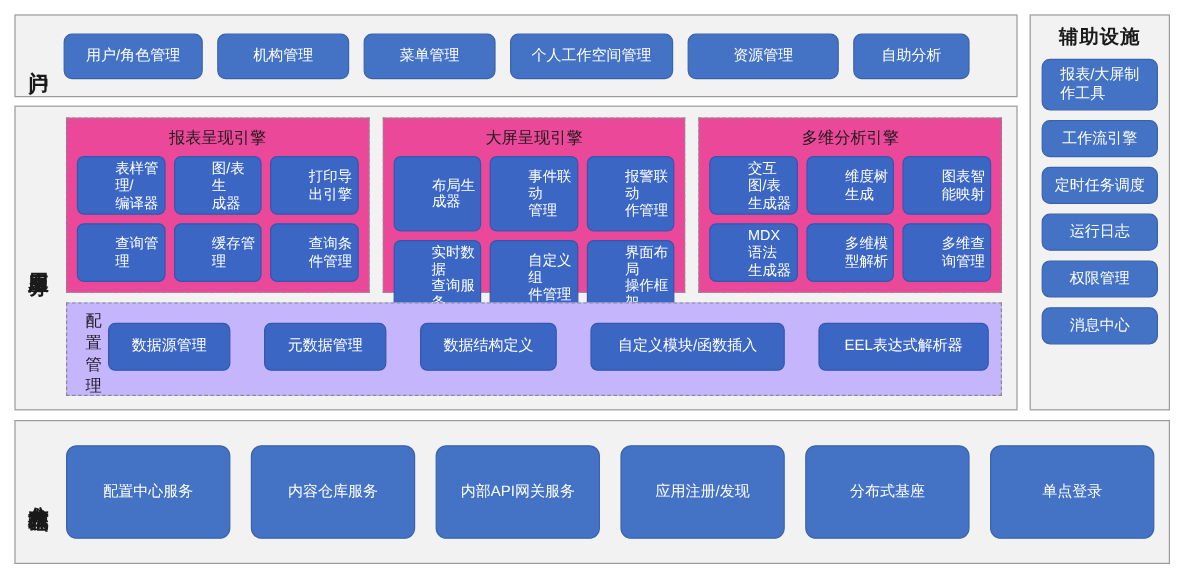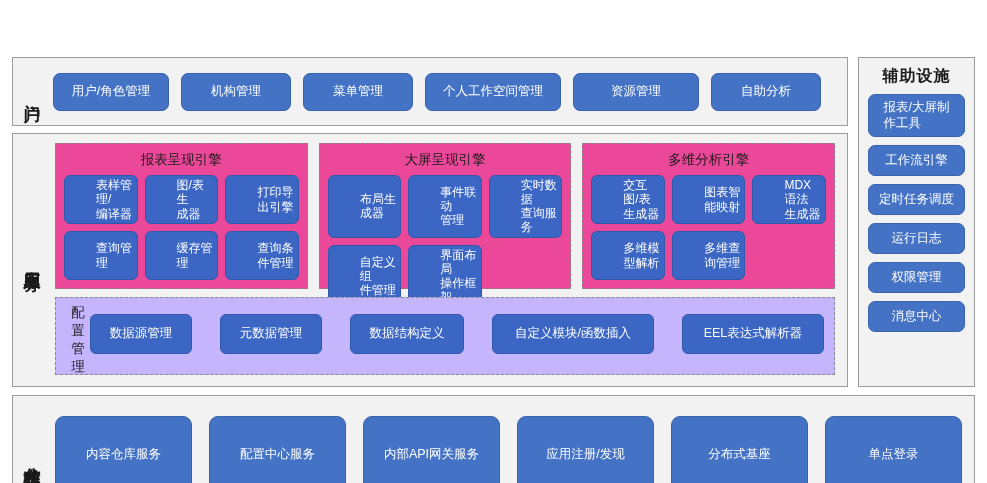--- a/index.html
+++ b/index.html
@@ -22,21 +22,20 @@
   }
 
   
   .section {
     position: absolute;
     background: #f2f2f2;
     border: 1px solid #9c9c9c;
     box-sizing: border-box;
     display: flex;
     align-items: stretch;
-    margin-top: 45px;
   }
   .side-label {
     flex: 0 0 auto;
     width: 38px;
     display: flex;
     align-items: center;
     justify-content: center;
     font-weight: bold;
     font-size: 17px;
     color: #1a1a1a;
@@ -221,21 +220,21 @@
 <div id="canvas">
 
   <div class="section" id="portal">
     <div class="side-label">门户</div>
     <div class="section-body" id="portal-body">
         <div class="btn" style="width: 116px;">用户/角色管理</div>
         <div class="btn" style="width: 110px;">机构管理</div>
         <div class="btn" style="width: 110px;">菜单管理</div>
         <div class="btn" style="width: 136px;">个人工作空间管理</div>
         <div class="btn" style="width: 126px;">资源管理</div>
-        <div class="btn" style="width: 110px;">自助分析</div>
+        <div class="btn" style="width: 97px;">自助分析</div>
       </div>
   </div>
 
   <div class="section" id="aux">
     <div id="aux-title">辅助设施</div>
     <div id="aux-body">
         <div class="btn tall">报表/大屏制
 作工具</div>
         <div class="btn short">工作流引擎</div>
         <div class="btn short">定时任务调度</div>
@@ -264,33 +263,37 @@
 件管理</div>
             </div>
           </div>
           <div class="panel">
             <div class="panel-title">大屏呈现引擎</div>
             <div class="panel-grid">
               <div class="btn deep">布局生
 成器</div>
               <div class="btn deep">事件联动
 管理</div>
+              <div class="btn deep">报警联动
+作管理</div>
               <div class="btn deep">实时数据
 查询服务</div>
               <div class="btn deep">自定义组
 件管理</div>
               <div class="btn deep">界面布局
 操作框架</div>
             </div>
           </div>
           <div class="panel">
             <div class="panel-title">多维分析引擎</div>
             <div class="panel-grid">
               <div class="btn deep">交互图/表
 生成器</div>
+              <div class="btn deep">维度树
+生成</div>
               <div class="btn deep">图表智
 能映射</div>
               <div class="btn deep">MDX语法
 生成器</div>
               <div class="btn deep">多维模
 型解析</div>
               <div class="btn deep">多维查
 询管理</div>
             </div>
           </div>
@@ -304,22 +307,22 @@
             <div class="btn deep" style="width: 162px;">自定义模块/函数插入</div>
             <div class="btn deep" style="width: 142px;">EEL表达式解析器</div>
           </div>
       </div>
     </div>
   </div>
 
   <div class="section" id="distbase">
     <div class="side-label">分布式基础</div>
     <div class="section-body" id="distbase-body">
+        <div class="btn">配置中心服务</div>
         <div class="btn">内容仓库服务</div>
-        <div class="btn">配置中心服务</div>
         <div class="btn">内部API网关服务</div>
         <div class="btn">应用注册/发现</div>
         <div class="btn">分布式基座</div>
         <div class="btn">单点登录</div>
       </div>
   </div>
 
 </div>
 
 </body></html>

